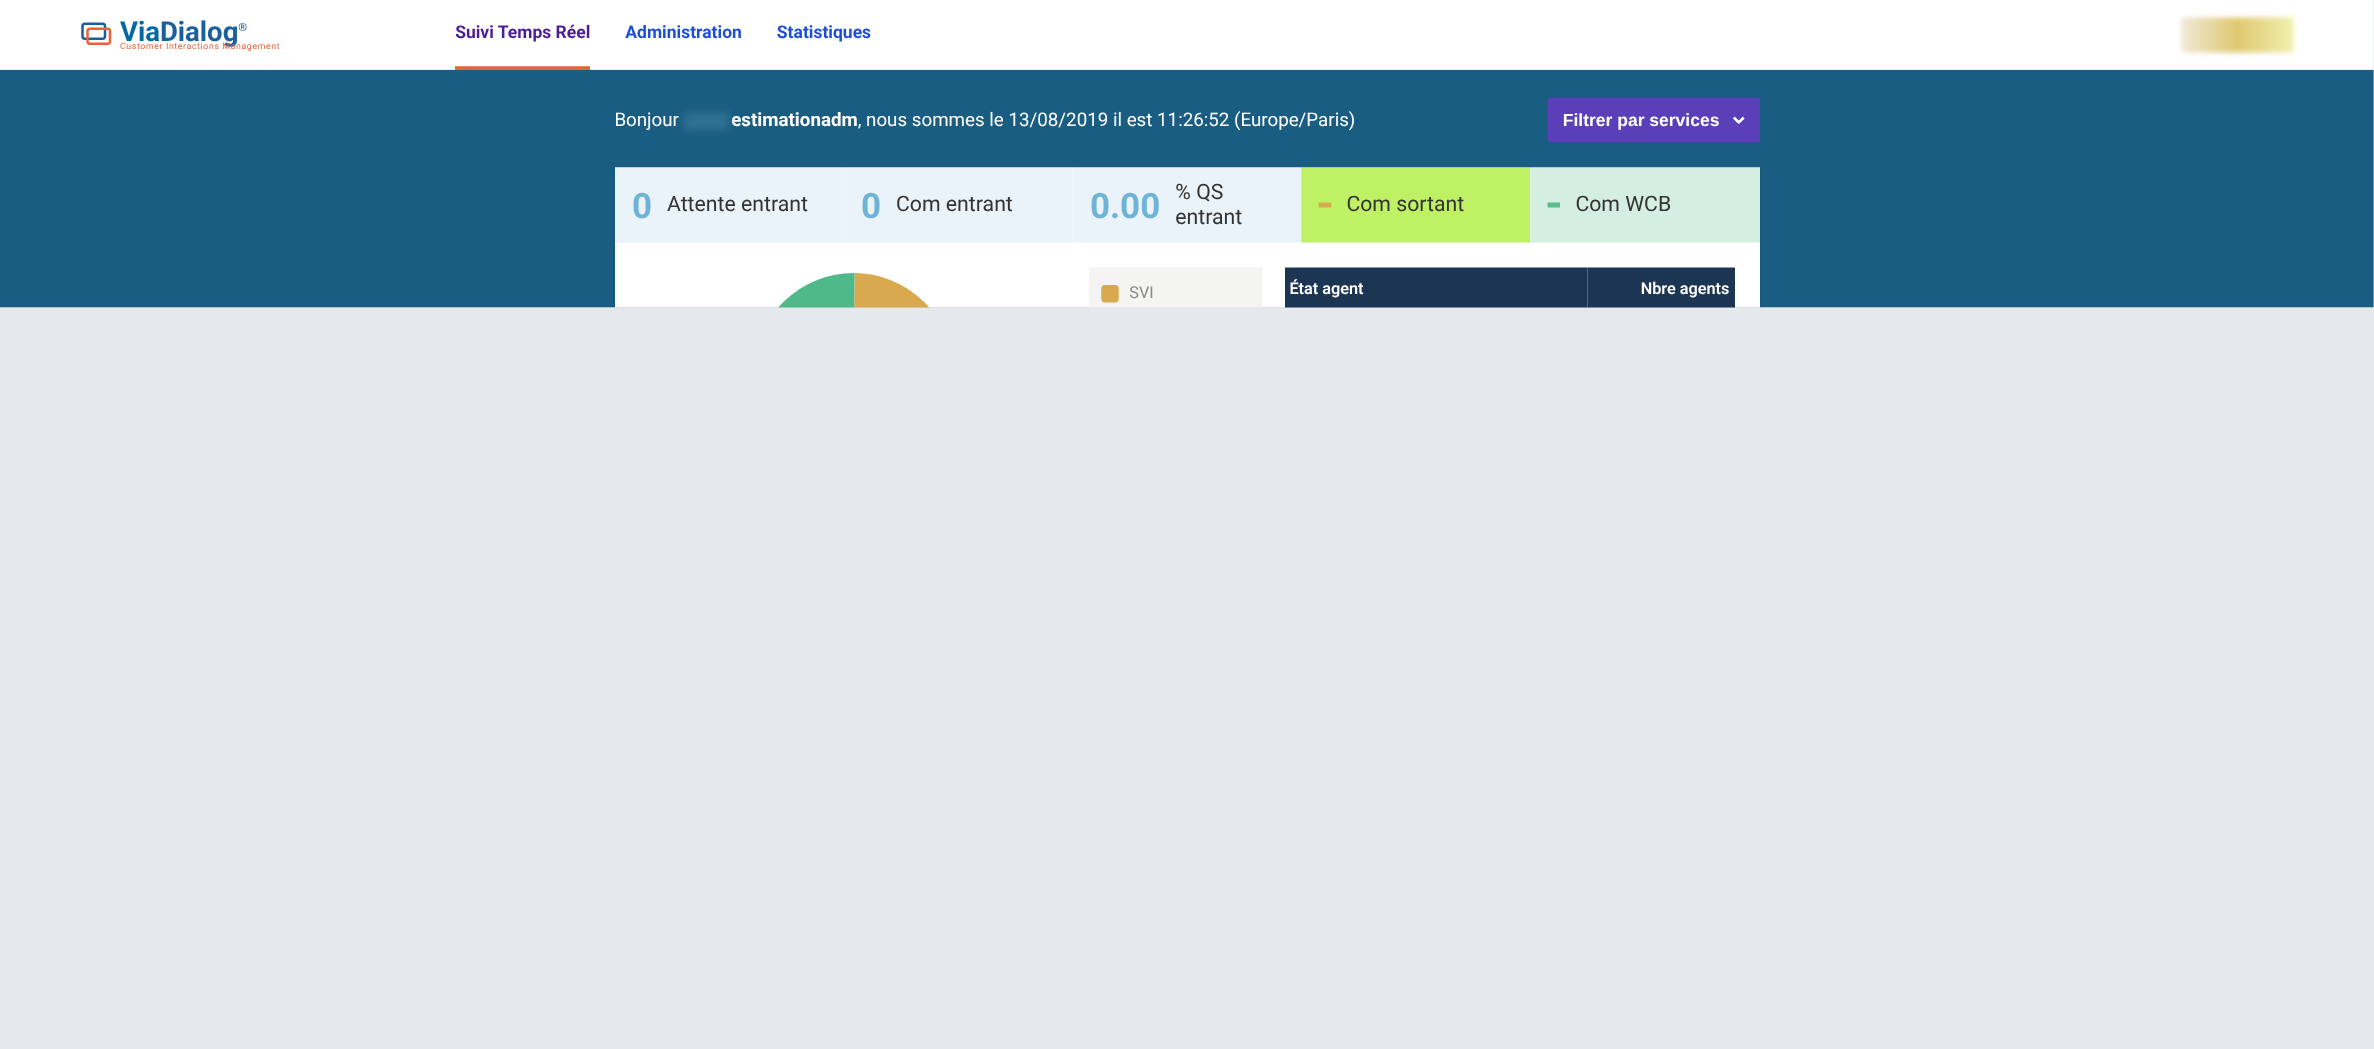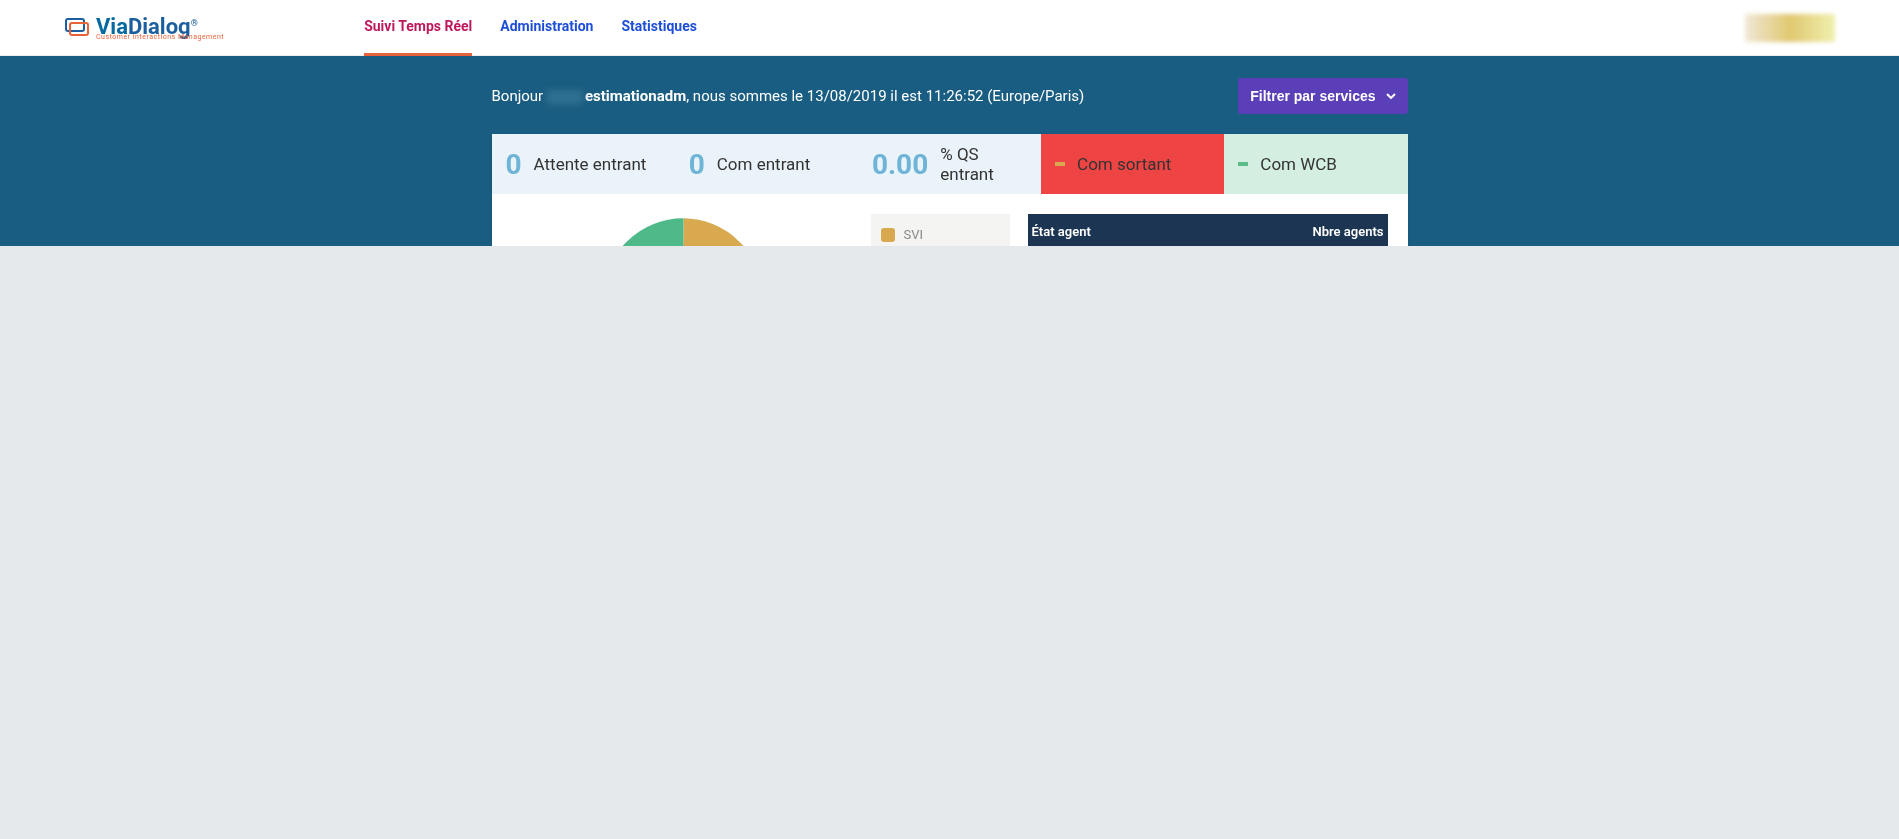--- a/index.html
+++ b/index.html
@@ -6,36 +6,36 @@
 body{font-family:-apple-system,BlinkMacSystemFont,"Segoe UI",Roboto,Arial,sans-serif;background:#e5e9ec;color:#333;font-size:14px}
 .topbar{background:#fff;height:56px;display:flex;align-items:center;padding:0 64px;border-bottom:1px solid #eee}
 .logo{display:flex;align-items:center;gap:6px;margin-right:140px}
 .logo-icon{width:26px;height:22px}
 .logo-text{font-size:22px;font-weight:700}
 .logo-via{color:#0369a1}
 .logo-dialog{color:#1c5f9e}
 .logo-sub{font-size:7px;color:#e8633a;letter-spacing:.5px;margin-top:-6px;display:block}
 .nav{display:flex;gap:28px;height:56px;align-items:center}
 .nav-item{font-weight:700;font-size:14px;color:#1d4ed8;cursor:pointer;height:56px;display:flex;align-items:center;border-bottom:3px solid transparent}
-.nav-item.active{color:#be185d;border-bottom-color:#e8633a}
+.nav-item.active{color:#4c1d95;border-bottom-color:#e8633a}
 .topbar-right{margin-left:auto;width:90px;height:28px;background:linear-gradient(90deg,#f0e8d8,#e0c870,#f0f0b0);filter:blur(2px);border-radius:2px}
 
 .hero-band{background:linear-gradient(180deg,#1a5d82 0%,#1a5d82 100%);height:190px;position:relative}
 .content-wrap{max-width:916px;margin:0 auto;position:relative}
 .greet-row{display:flex;align-items:center;justify-content:space-between;padding-top:22px;color:#fff}
 .greet-text{font-size:15px;font-weight:400}
 .greet-text b{font-weight:700}
 .blur-span{display:inline-block;width:36px;height:14px;background:#2e7090;filter:blur(3px);vertical-align:middle;margin-right:2px}
 .btn-filter{background:#5b3fb8;color:#fff;border:none;padding:10px 12px;border-radius:3px;font-weight:600;font-size:14px;cursor:pointer;display:flex;align-items:center;gap:10px}
 .chev{width:10px;height:6px;display:inline-block}
 
 .main-card{background:#fff;margin-top:20px;position:relative;box-shadow:0 1px 3px rgba(0,0,0,.08)}
 .kpi-row{display:flex;height:60px}
 .kpi{flex:1;display:flex;align-items:center;gap:12px;padding:0 14px;background:#eaf3f9}
-.kpi.out{background:#ef4444}
+.kpi.out{background:#bef264}
 .kpi.wcb{background:#d4efe1}
 .kpi-num{font-size:28px;font-weight:700;color:#6fb4d6}
 .kpi-label{font-size:17px;font-weight:400;color:#333}
 .dash{width:10px;height:4px;background:#d8a94e;display:inline-block}
 .dash.green{background:#5bbd8a}
 
 .body-row{display:flex;gap:18px;padding:20px 20px 24px}
 .left-col{flex:1}
 .right-col{width:360px}
 

